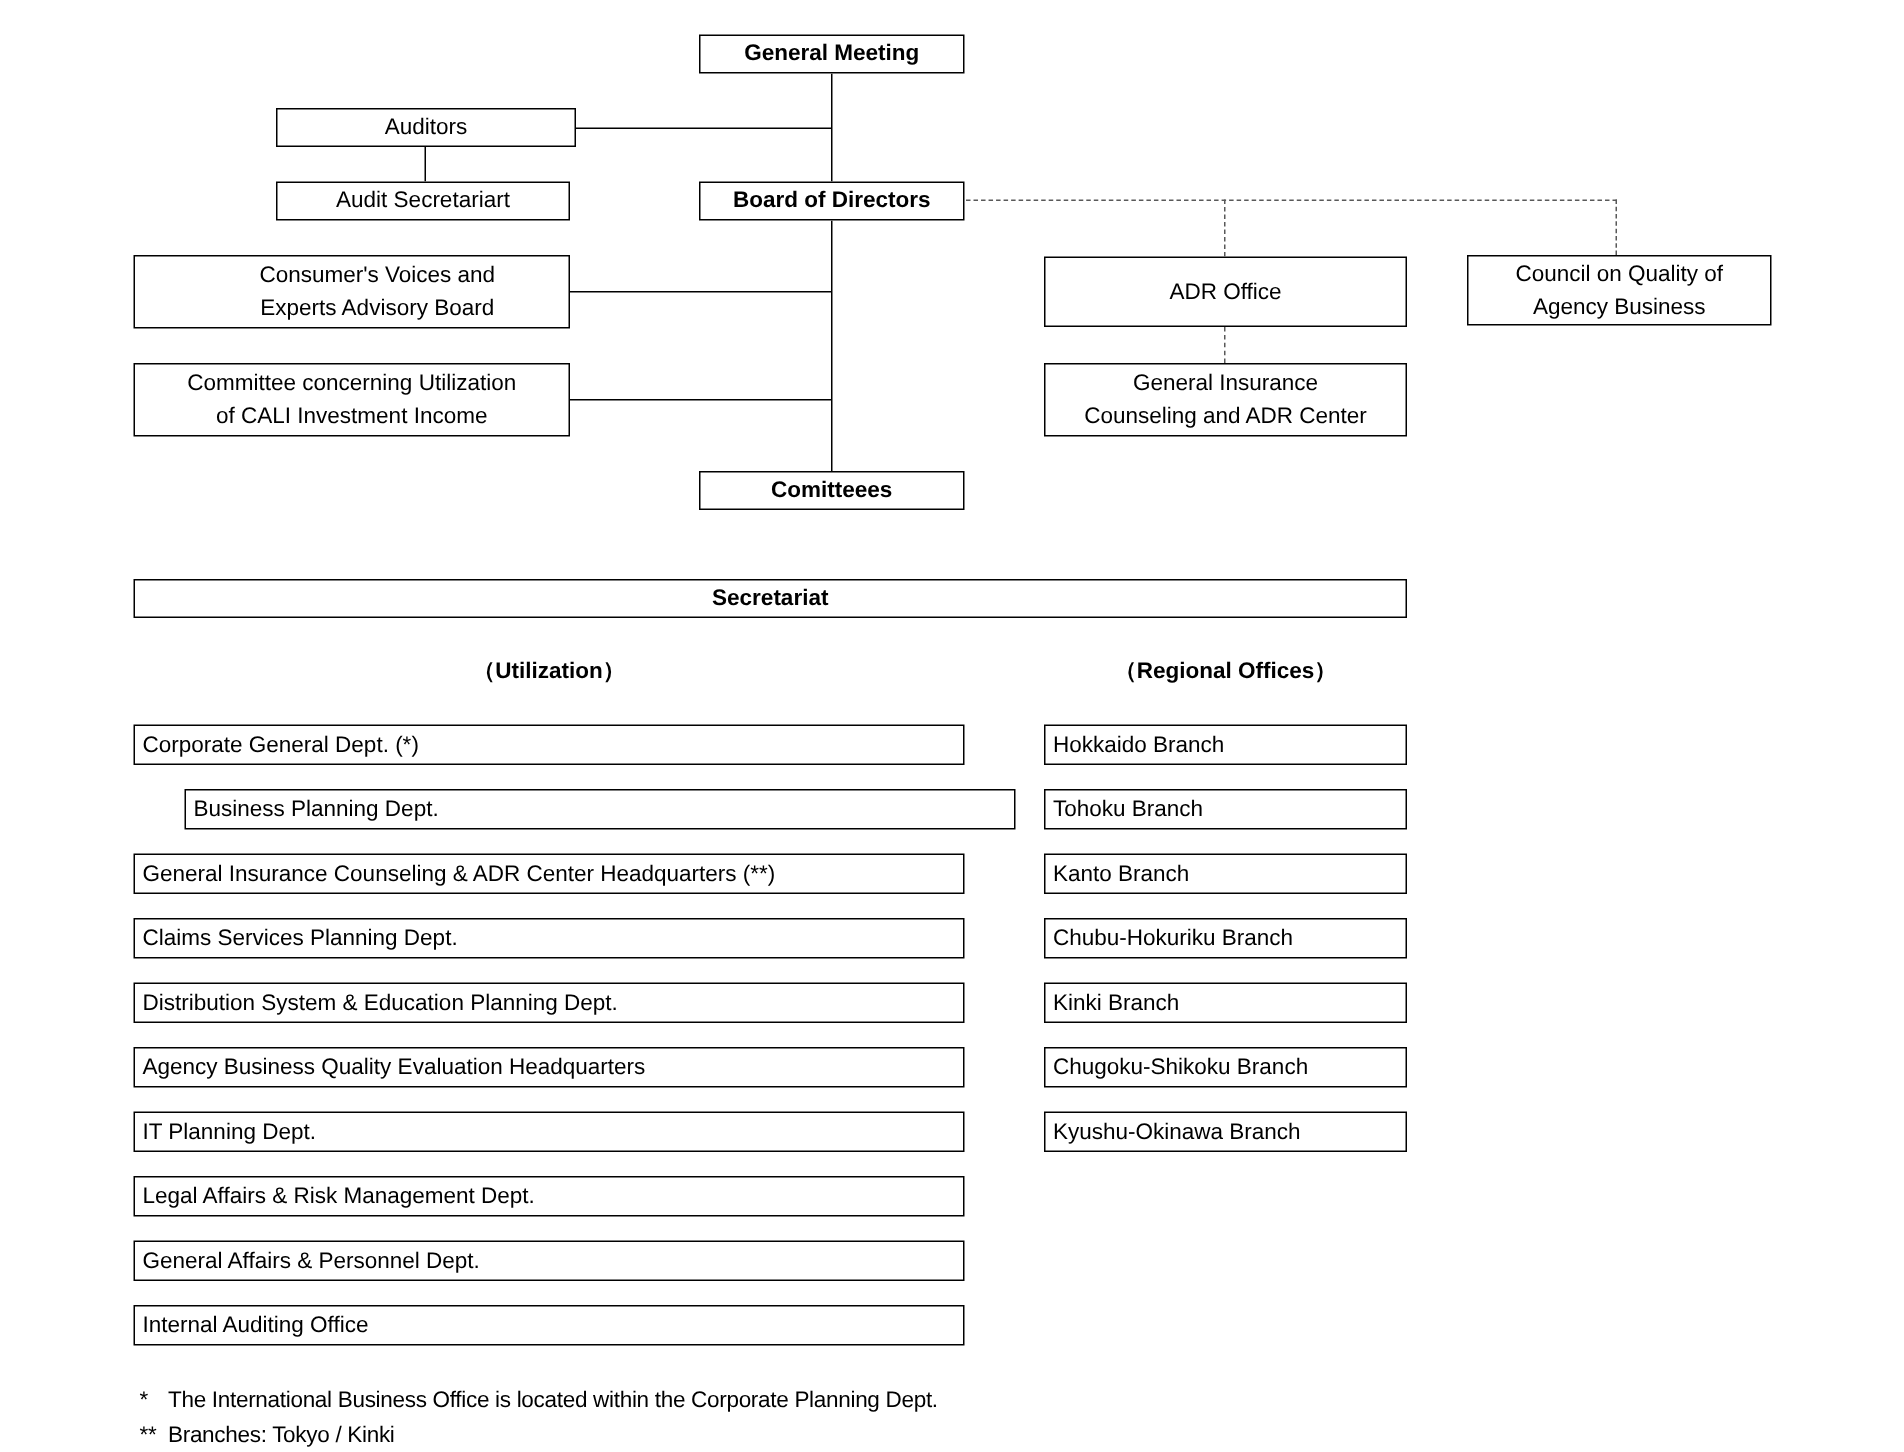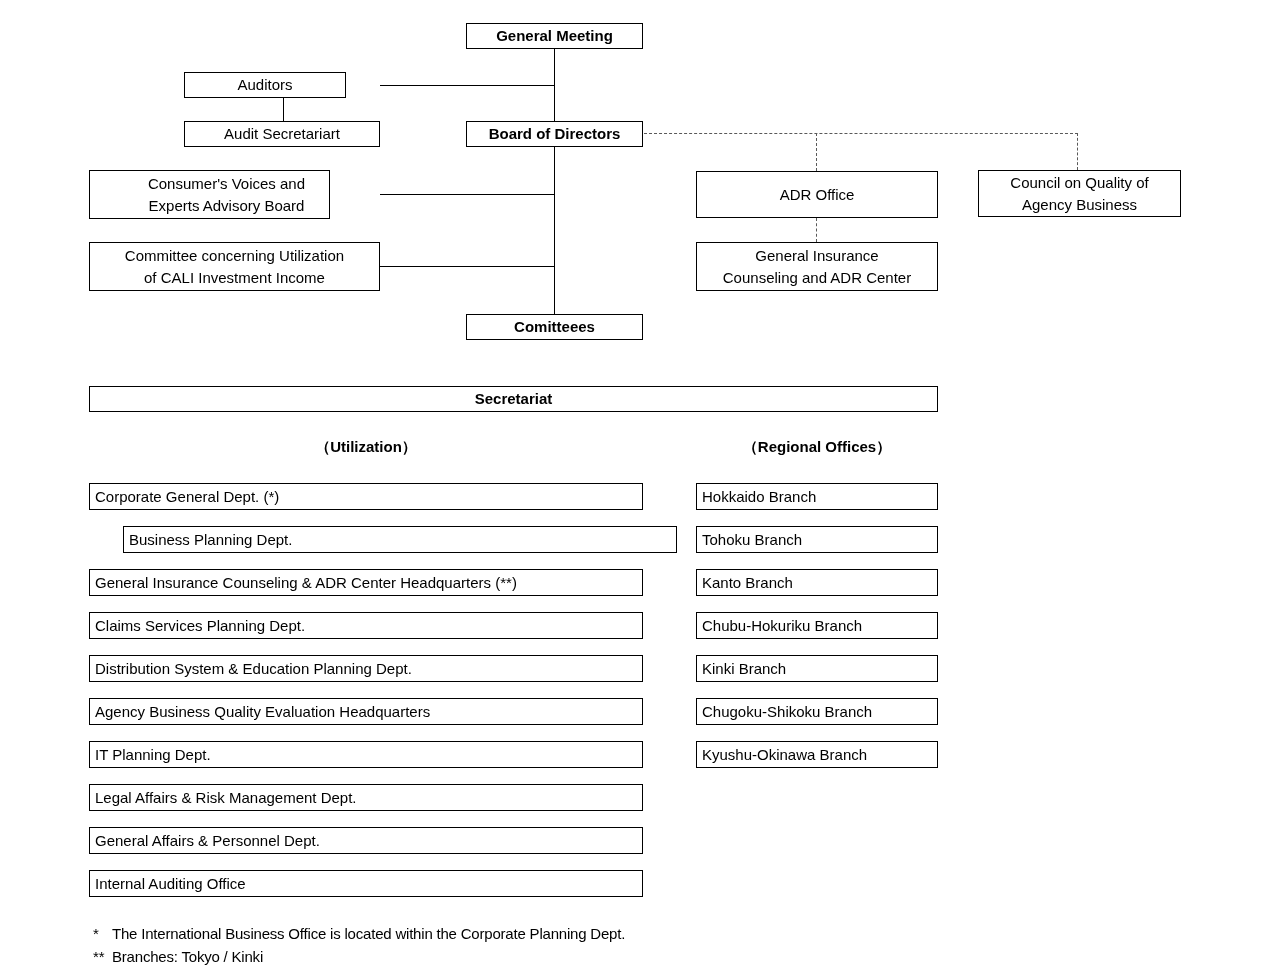--- a/index.html
+++ b/index.html
@@ -76,24 +76,24 @@
   <div class="vline" style="left:554px; top:147px; height:167px;"></div>
   <div class="hline" style="left:380px; top:194px; width:174px;"></div>
   <div class="hline" style="left:380px; top:266px; width:174px;"></div>
 
   <div class="hline dashed" style="left:644px; top:133px; width:434px;"></div>
   <div class="vline dashed" style="left:816px; top:133px; height:38px;"></div>
   <div class="vline dashed" style="left:1077px; top:133px; height:37px;"></div>
   <div class="vline dashed" style="left:816px; top:218px; height:24px;"></div>
 
   <div class="box bold" style="left:466px; top:23px; width:177px; height:26px;">General Meeting</div>
-  <div class="box" style="left:184px; top:72px; width:162px; height:26px;">Auditors</div>
+  <div class="box" style="left:184px; top:72px; width:200px; height:26px;">Auditors</div>
   <div class="box" style="left:184px; top:121px; width:196px; height:26px;">Audit Secretariart</div>
   <div class="box bold" style="left:466px; top:121px; width:177px; height:26px;">Board of Directors</div>
-  <div class="box" style="left:89px; top:170px; width:241px; height:49px;padding-left:34px;">Consumer's Voices and
+  <div class="box" style="left:89px; top:170px; width:291px; height:49px;padding-left:34px;">Consumer's Voices and
 Experts Advisory Board</div>
   <div class="box" style="left:89px; top:242px; width:291px; height:49px;">Committee concerning Utilization
 of CALI Investment Income</div>
   <div class="box bold" style="left:466px; top:314px; width:177px; height:26px;">Comitteees</div>
   <div class="box" style="left:696px; top:171px; width:242px; height:47px;">ADR Office</div>
   <div class="box" style="left:978px; top:170px; width:203px; height:47px;">Council on Quality of
 Agency Business</div>
   <div class="box" style="left:696px; top:242px; width:242px; height:49px;">General Insurance
 Counseling and ADR Center</div>
 

